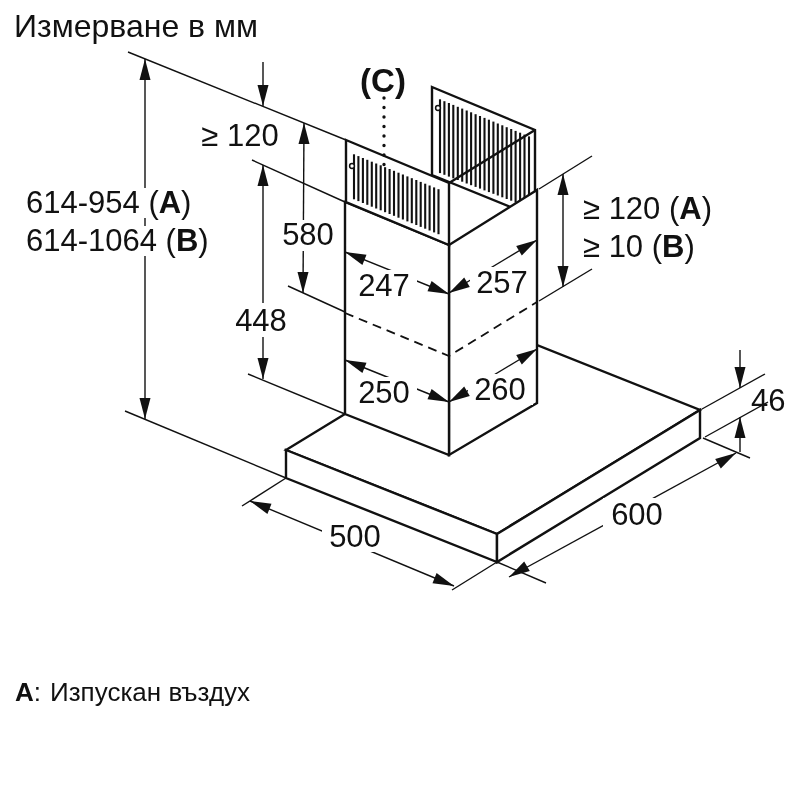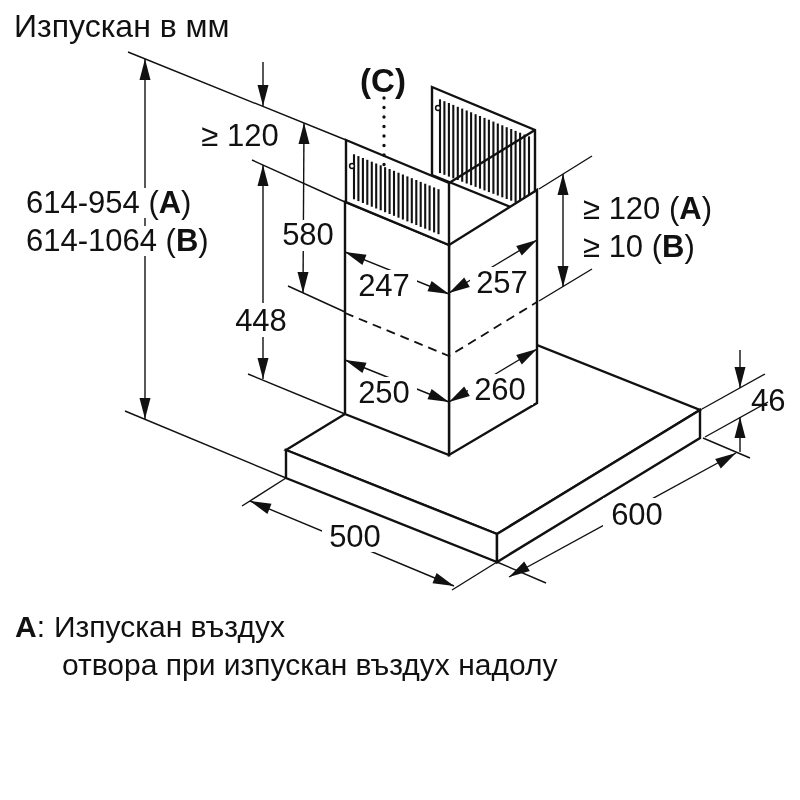--- a/index.html
+++ b/index.html
@@ -15,30 +15,30 @@
   .dash{fill:none;stroke:#111;stroke-width:1.8;stroke-dasharray:9 6}
   .dot{fill:none;stroke:#111;stroke-width:3.4;stroke-dasharray:0 9.5;stroke-linecap:round}
   .dim line{stroke:#111;stroke-width:1.4;fill:none}
   .bg rect{fill:#fff}
   .ah polygon{fill:#111;stroke:none}
   svg text{font-size:31px;fill:#111}
   .mid{text-anchor:middle}
   .b{font-weight:bold}
   text.cmark{font-weight:bold;font-size:33px}
   .title{position:absolute;left:14px;top:8px;font-size:32px;white-space:nowrap}
-  .legend{position:absolute;left:15px;top:608px;font-size:30px;line-height:38px}
+  .legend{position:absolute;left:15px;top:673px;font-size:26px;line-height:38px}
   .lrow{white-space:nowrap}
   .lkey{font-weight:bold}
   .ltxt{margin-left:9px}
   .l2{padding-left:47px}
 </style>
 </head>
 <body>
 
-<div class="title">Изпускан в мм</div>
+<div class="title">Измерване в мм</div>
 
 <svg id="drawing" width="800" height="800" viewBox="0 0 800 800">
 
   <g>
     <polygon class="obj" points="286,450 489,326 700,410 497,534"></polygon>
     <polygon class="obj" points="286,450 497,534 497,562 286,478"></polygon>
     <polygon class="obj" points="497,534 700,410 700,438 497,562"></polygon>
   </g>
 
   <g>
@@ -185,14 +185,13 @@
   <text class="mid" x="500" y="400">260</text>
   <text x="583" y="219"><tspan>≥ 120 (</tspan><tspan class="b">A</tspan><tspan>)</tspan></text>
   <text x="583" y="257"><tspan>≥ 10 (</tspan><tspan class="b">B</tspan><tspan>)</tspan></text>
   <text x="751" y="411">46</text>
   <text class="mid" x="355" y="547">500</text>
   <text class="mid" x="637" y="525">600</text>
 </svg>
 
 <div class="legend">
   <div class="lrow"><span class="lkey">A</span><span>:</span><span class="ltxt">Изпускан въздух</span></div>
-  <div class="lrow l2">отвора при изпускан въздух надолу</div>
 </div>
 
 </body></html>

